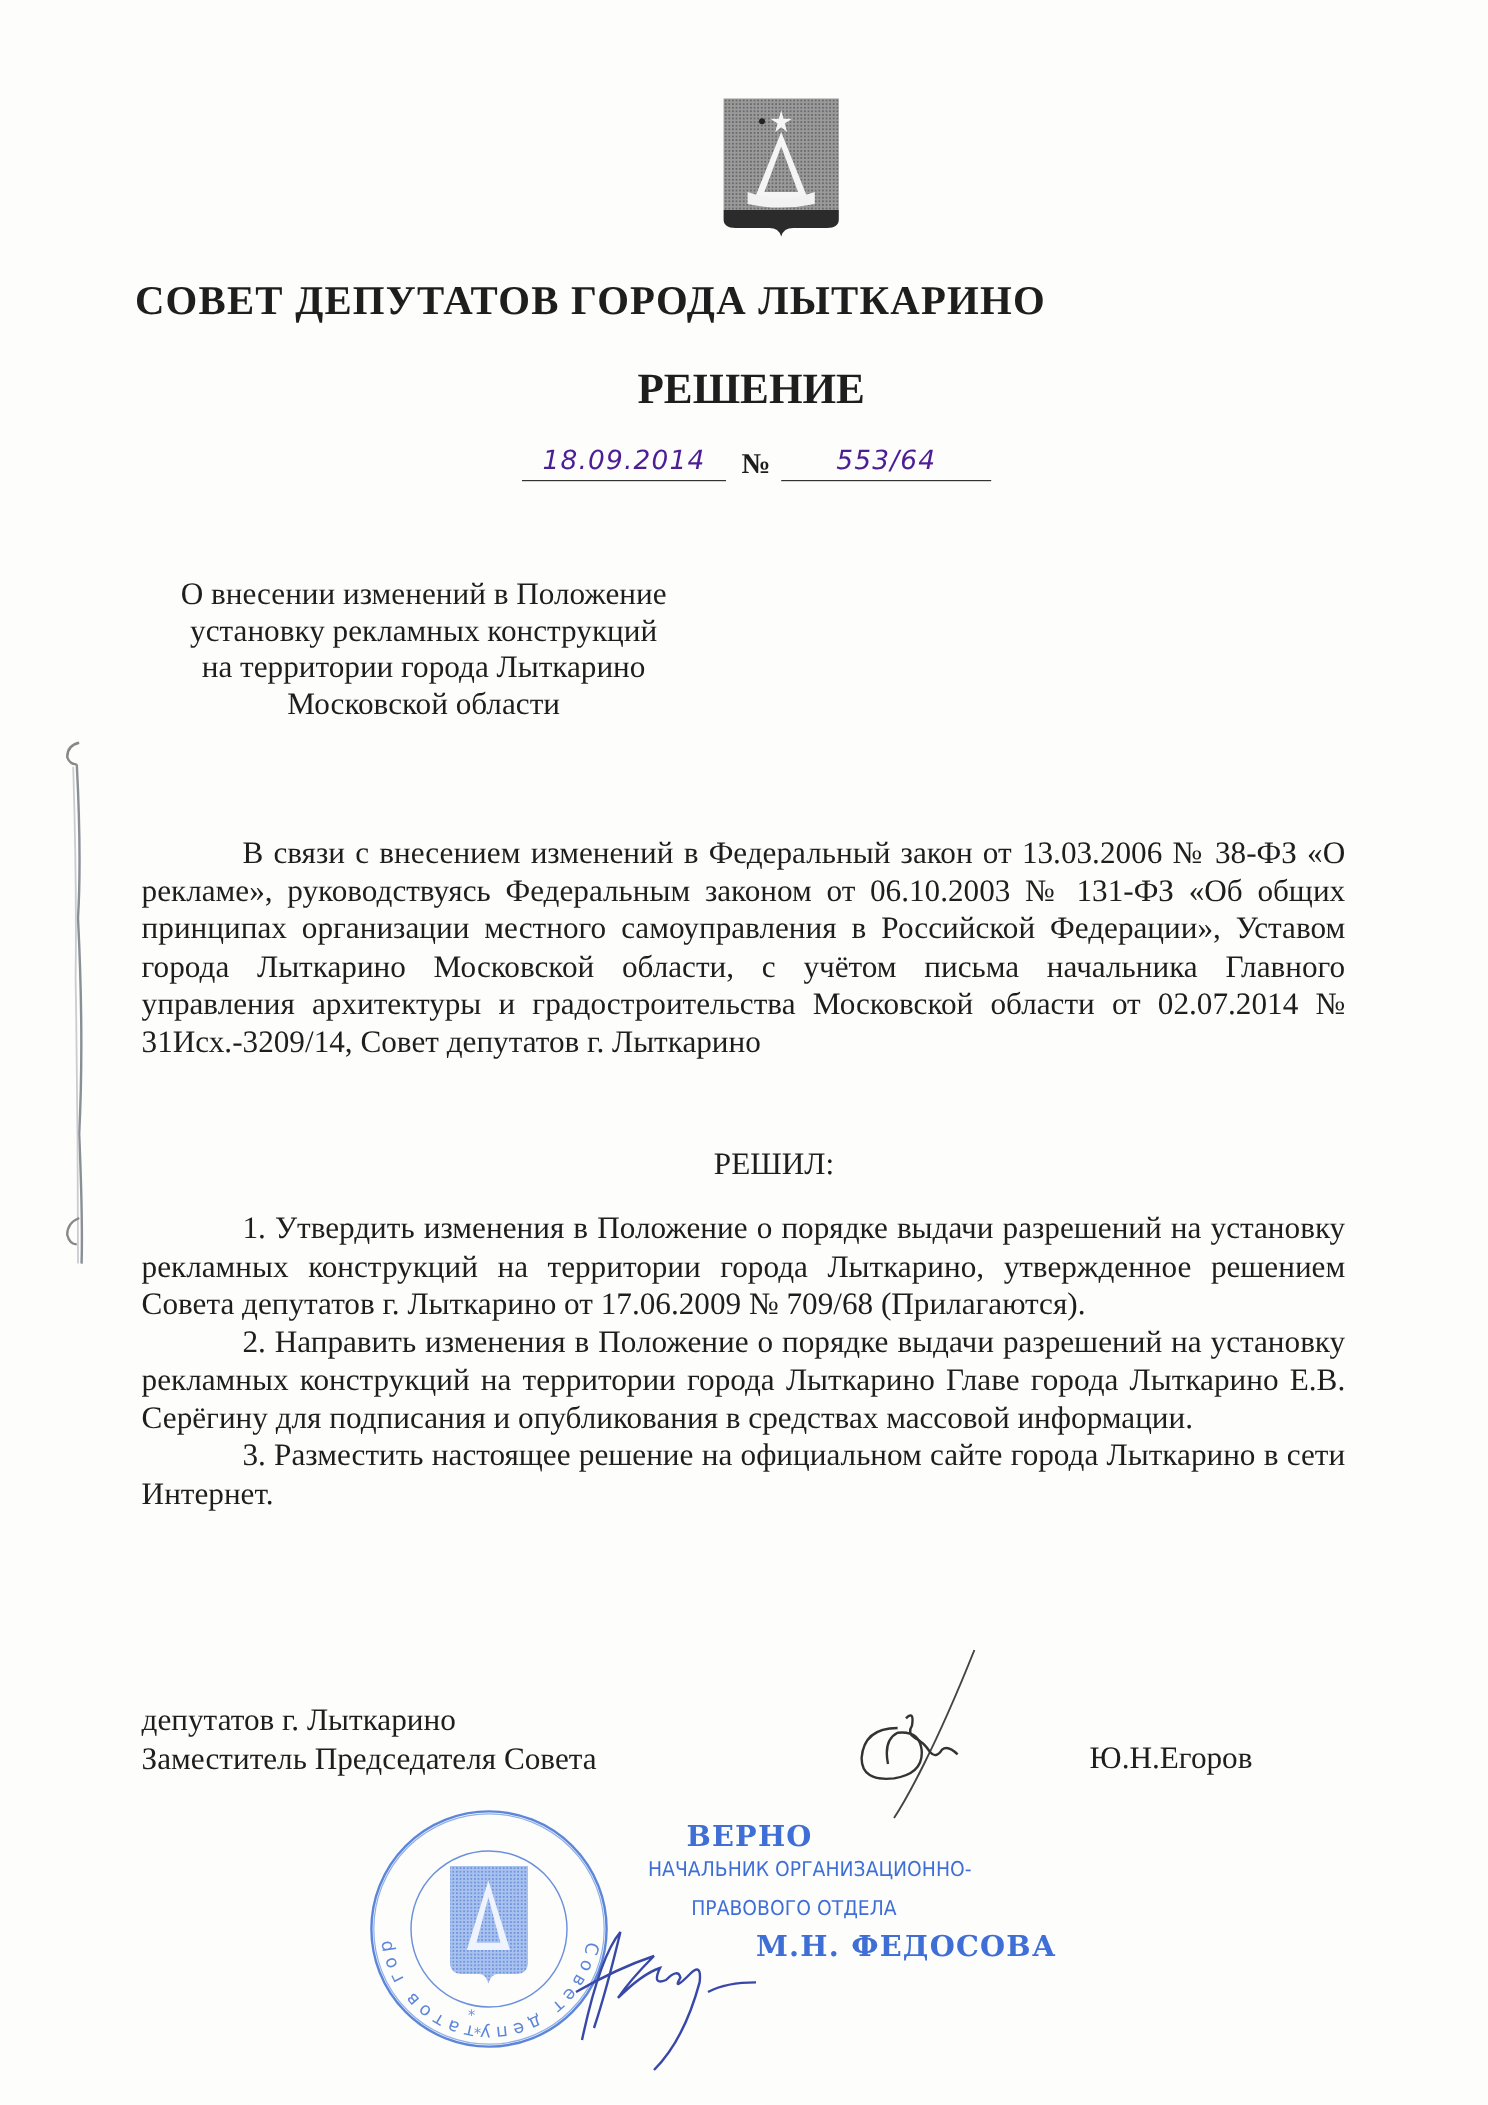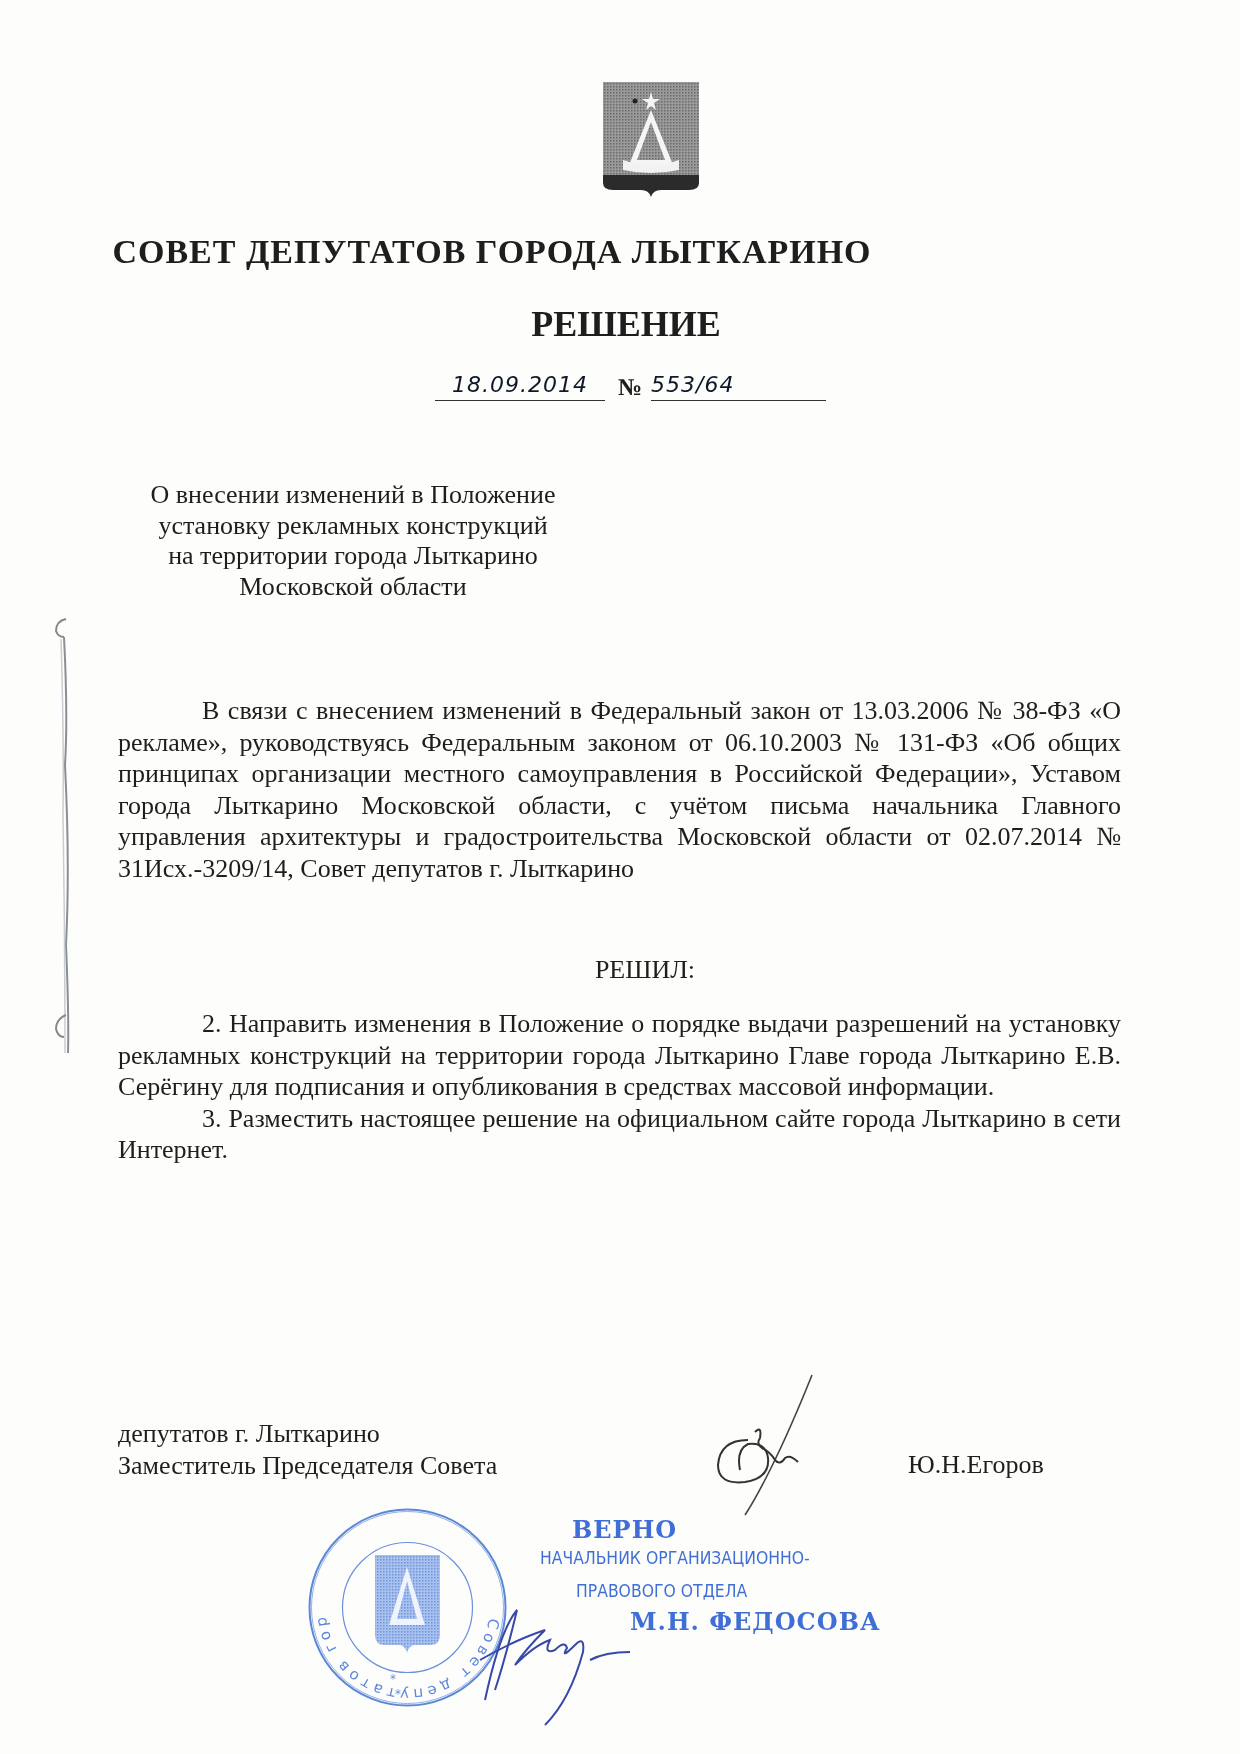--- a/index.html
+++ b/index.html
@@ -9,24 +9,24 @@
 
   
   .coat { position: absolute; left: 601px; top: 80px; width: 100px; height: 118px; }
 
   .council-title { position: absolute; left: 0; top: 233px; width: 984px; text-align: center;
                    font-size: 34px; font-weight: bold; letter-spacing: 1px; box-sizing: border-box; }
   .doc-type { position: absolute; left: 0; top: 303px; width: 1240px; text-align: center;
               font-size: 36px; font-weight: bold; padding-left: 12px; box-sizing: border-box; }
 
   .date-line { position: absolute; top: 372px; height: 30px; }
-  .hw { font-family: "DejaVu Sans", sans-serif; font-style: italic; font-size: 22px; color: #0f172a; letter-spacing: 1px; }
+  .hw { font-family: "DejaVu Sans", sans-serif; font-style: italic; font-size: 22px; color: #4c1d95; letter-spacing: 1px; }
   .date-field { position: absolute; left: 435px; width: 170px; border-bottom: 1.5px solid #333; text-align: center; top: 0; height: 28px; }
   .num-sign { position: absolute; left: 618px; top: 2px; font-size: 24px; font-weight: bold; }
-  .num-field { position: absolute; left: 651px; width: 175px; border-bottom: 1.5px solid #333; top: 0; height: 28px; }
+  .num-field { position: absolute; left: 651px; width: 175px; border-bottom: 1.5px solid #333; text-align: center; top: 0; height: 28px; }
 
   .subject { position: absolute; left: 118px; top: 480px; width: 470px; font-size: 26px; line-height: 30.5px; }
   .subject div { white-space: nowrap; text-align: center; }
 
   .body-text { position: absolute; left: 118px; width: 1003px; font-size: 26px; line-height: 31.5px; text-align: justify; }
   .body-text .ind { text-indent: 84px; }
   .p-intro { top: 695px; }
   .resolved { position: absolute; top: 955px; left: 0; width: 1240px; text-align: center; font-size: 26px; padding-left: 50px; box-sizing: border-box; }
   .p-items { top: 1008px; }
   .p-items p { margin: 0; }
@@ -89,20 +89,21 @@
     <path d="M16 400 Q6 404 6 414 Q8 422 14 422" fill="none" stroke="#888" stroke-width="2"></path>
   </svg>
 
   <div class="body-text p-intro">
     <div class="ind">В связи с внесением изменений в Федеральный закон от 13.03.2006 № 38-ФЗ «О рекламе», руководствуясь Федеральным законом от 06.10.2003 № 131-ФЗ «Об общих принципах организации местного самоуправления в Российской Федерации», Уставом города Лыткарино Московской области, с учётом письма начальника Главного управления архитектуры и градостроительства Московской области от 02.07.2014 № 31Исх.-3209/14, Совет депутатов г. Лыткарино</div>
   </div>
 
   <div class="resolved">РЕШИЛ:</div>
 
   <div class="body-text p-items">
+    <p class="ind">1. Утвердить изменения в Положение о порядке выдачи разрешений на установку рекламных конструкций на территории города Лыткарино, утвержденное решением Совета депутатов г. Лыткарино от 17.06.2009 № 709/68 (Прилагаются).</p>
     <p class="ind">2. Направить изменения в Положение о порядке выдачи разрешений на установку рекламных конструкций на территории города Лыткарино Главе города Лыткарино Е.В. Серёгину для подписания и опубликования в средствах массовой информации.</p>
     <p class="ind">3. Разместить настоящее решение на официальном сайте города Лыткарино в сети Интернет.</p>
   </div>
 
   <div class="signer-title">
     <div>депутатов г. Лыткарино</div>
     <div>Заместитель Председателя Совета</div>
   </div>
 
   <svg class="signature1" viewBox="0 0 160 150">

